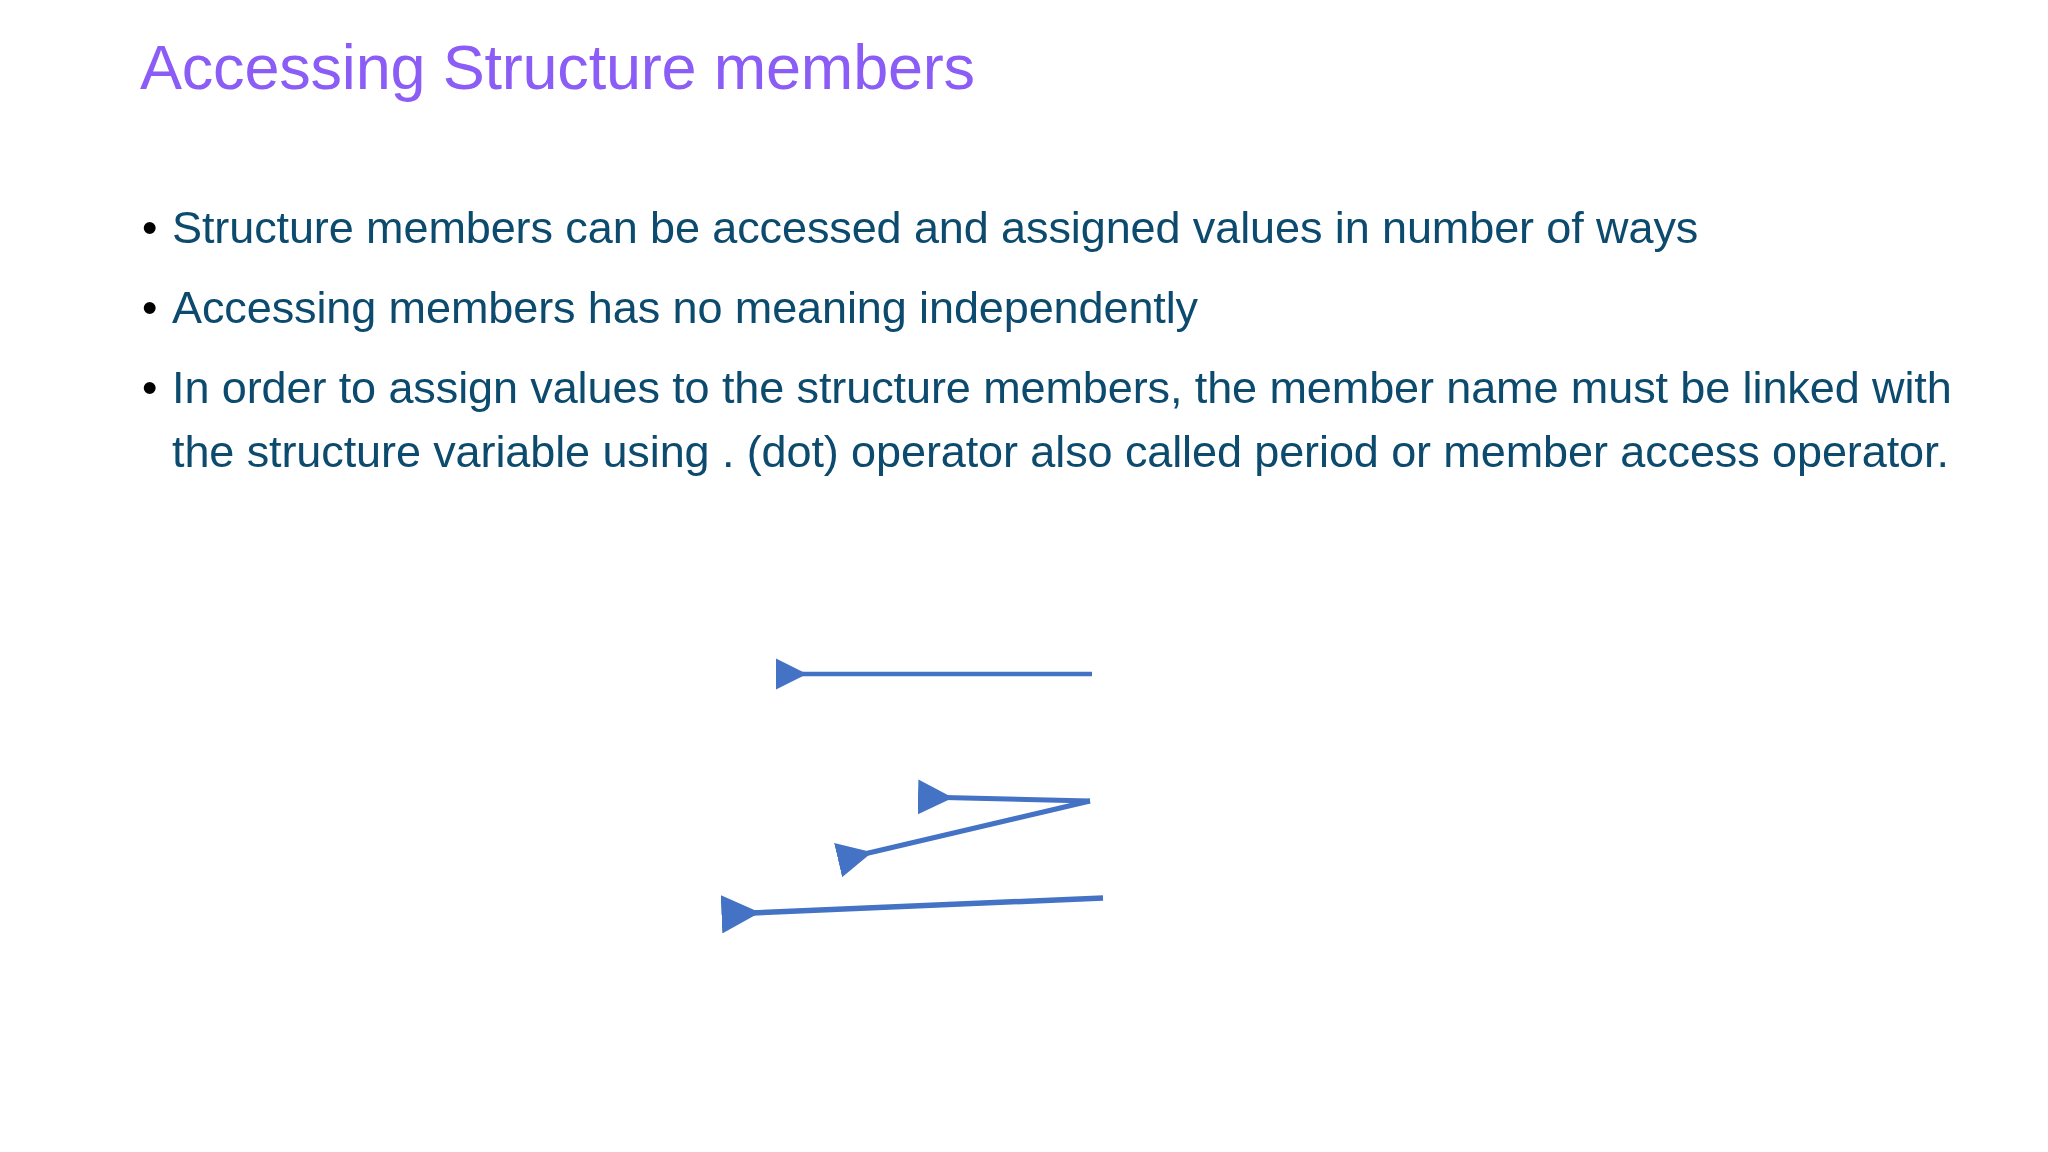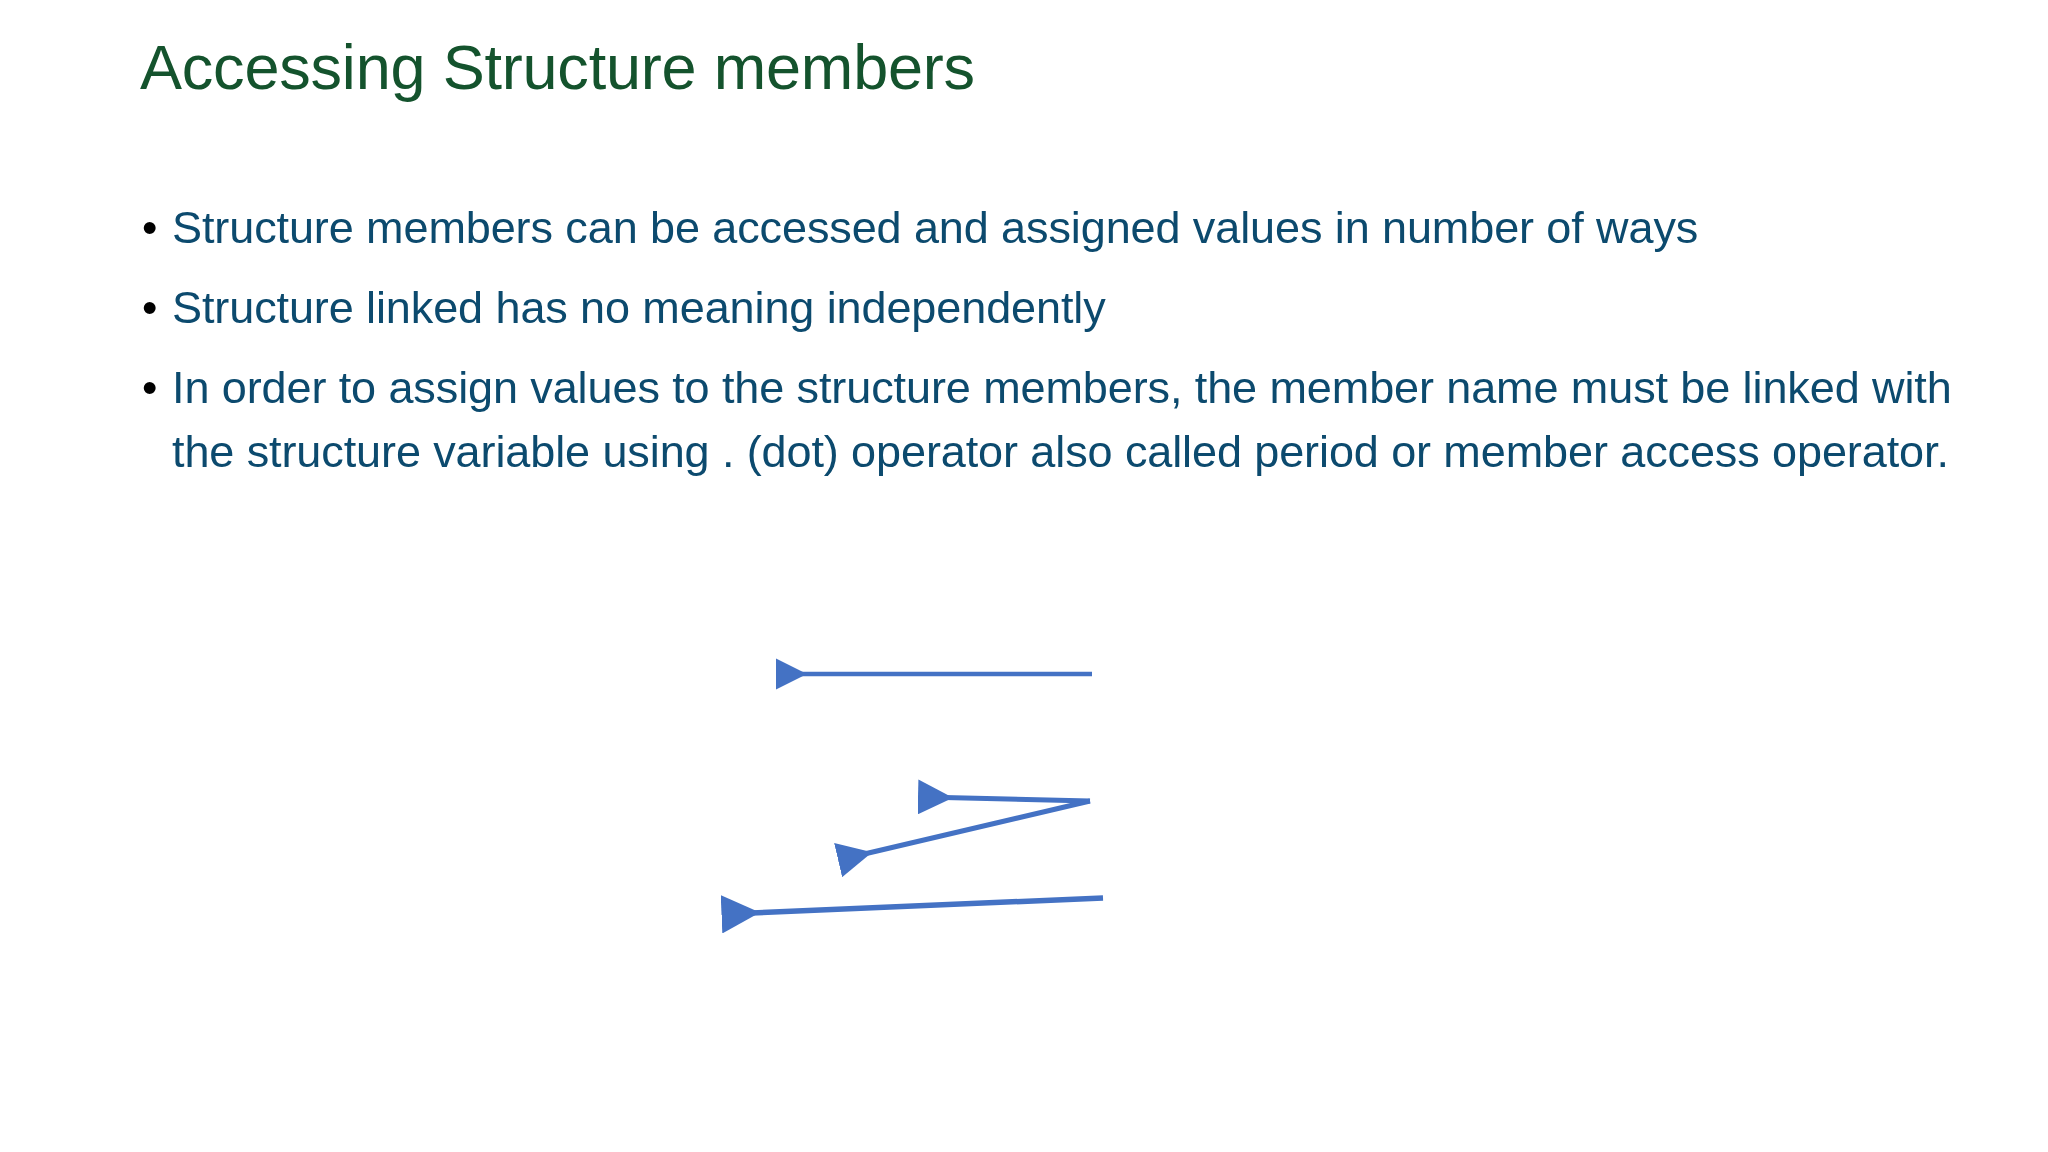--- a/index.html
+++ b/index.html
@@ -25,21 +25,21 @@
 
   
   #slide-title {
     position: absolute;
     left: 140px;
     top: 30px;
     width: 1780px;
     font-size: 63px;
     line-height: 1.2;
     font-weight: 400;
-    color: #14532d;
+    color: #8b5cf6;
     letter-spacing: -0.2px;
     font-stretch: condensed;
   }
 
   
   #bullet-list {
     position: absolute;
     left: 136px;
     top: 196px;
     width: 1880px;
@@ -97,21 +97,21 @@
 
   <div id="bullet-list">
 
     <div class="bullet-row b1">
       <span class="bullet-dot">•</span>
       <span class="bullet-text">Structure members can be accessed and assigned values in number of ways</span>
     </div>
 
     <div class="bullet-row b2">
       <span class="bullet-dot">•</span>
-      <span class="bullet-text">Structure linked has no meaning independently</span>
+      <span class="bullet-text">Accessing members has no meaning independently</span>
     </div>
 
     <div class="bullet-row b3">
       <span class="bullet-dot">•</span>
       <span class="bullet-text">In order to assign values to the structure members, the member name must be linked with the structure variable using . (dot) operator also called period or member access operator.</span>
     </div>
 
   </div>
 
   <div id="code-diagram">

